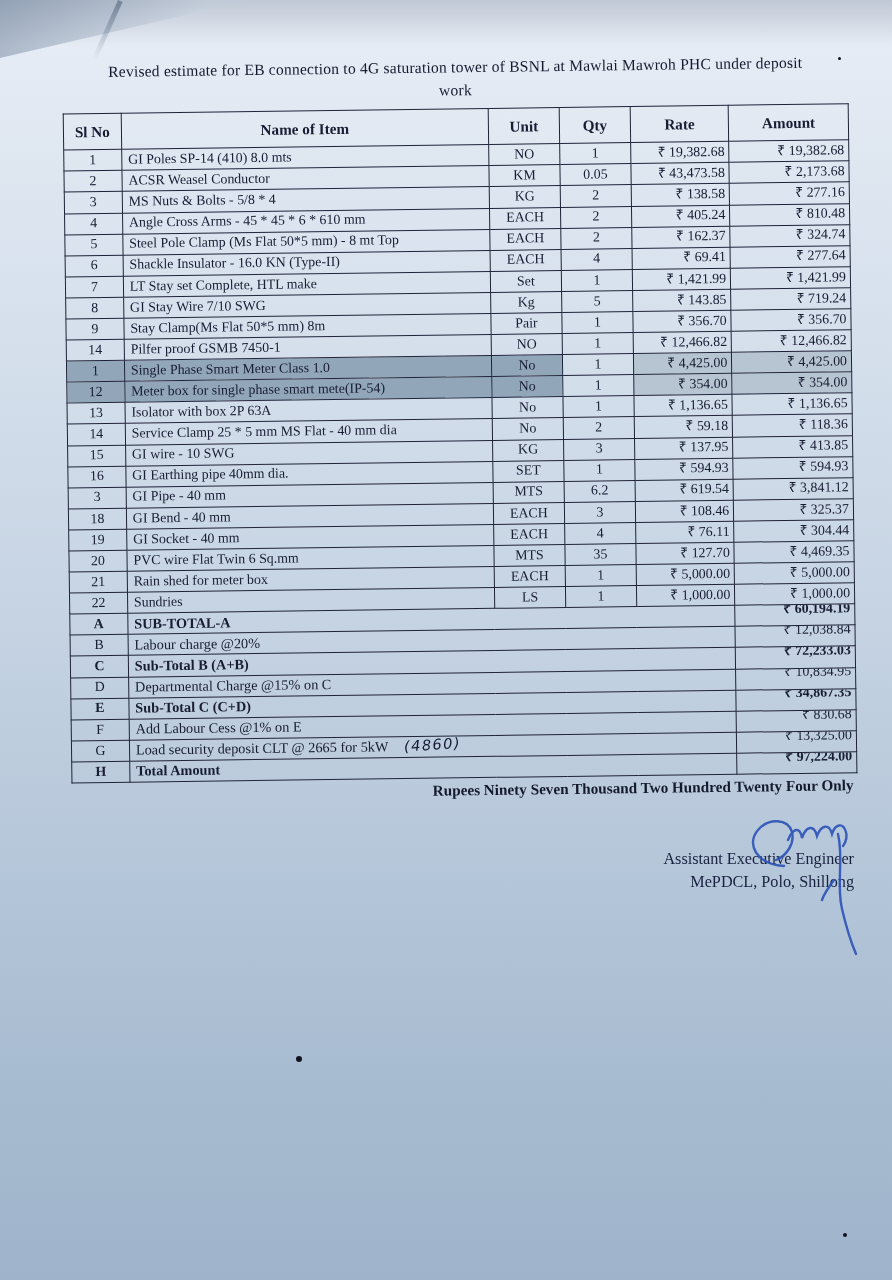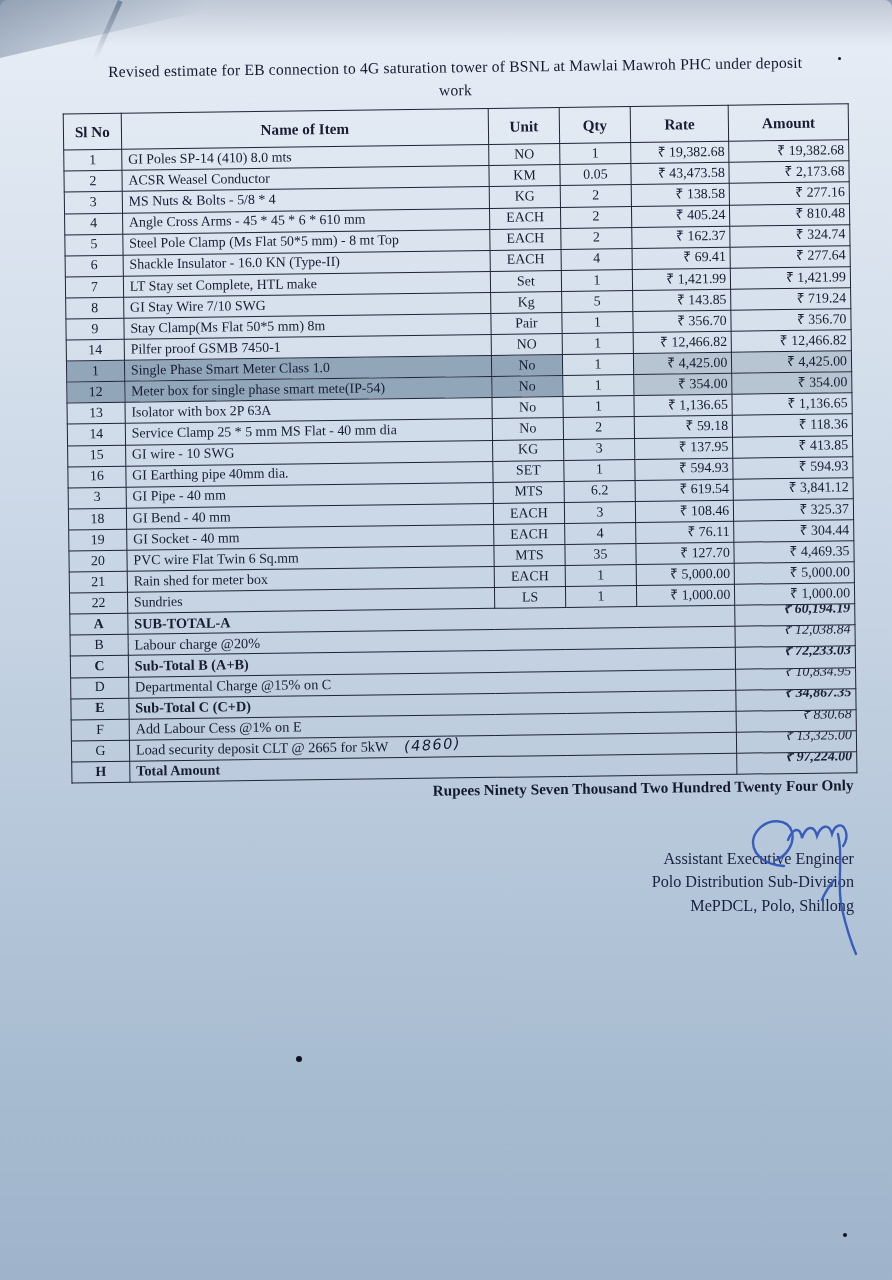--- a/index.html
+++ b/index.html
@@ -4,21 +4,20 @@
 <style>
   html,body{margin:0;padding:0;}
   body{
     width:892px;height:1280px;position:relative;overflow:hidden;
     font-family:"Liberation Serif", serif;
     background:#9fb5cc;
   }
   .paper{
     position:absolute;inset:0;
     background:linear-gradient(180deg,#e9eef6 0%,#dfe7f1 12%,#d3deeb 30%,#c4d2e2 50%,#b3c5d8 70%,#a7bbd0 85%,#9fb4cb 100%);
-    border-radius:8px;
   }
   .paper::before{ 
     content:"";position:absolute;top:0;left:0;right:0;height:46px;
     background:linear-gradient(180deg,rgba(86,102,128,.28),rgba(86,102,128,0));
     pointer-events:none;
   }
   .edge-fold{
     position:absolute;top:0;left:0;width:250px;height:58px;
     clip-path:polygon(0 0,250px 0,0 58px);
     background:linear-gradient(115deg,rgba(110,130,155,.55),rgba(190,205,222,.15) 75%);
@@ -48,21 +47,21 @@
   td.sl{text-align:center;}
   td.name{padding-left:6px;}
   td.unit{text-align:center;}
   td.qty{text-align:center;}
   td.rate{text-align:right;}
   td.amt{text-align:right;}
   tr.hl td.sl, tr.hl td.name, tr.hl td.unit{background:#92a6b9;}
   tr.hl td.rate, tr.hl td.amt{background:#b7c4d1;}
   tr.bold td{font-weight:bold;}
   tr.sum td.name{font-size:14.3px;}
-  tr.sum td.amt .off{display:inline-block;transform:translateY(-6px);font-style:italic;}
+  tr.sum td.amt .off{display:inline-block;transform:translateY(-6px);}
   .hand-note{
     display:inline-block;margin-left:16px;
     font-family:"DejaVu Sans",sans-serif;font-style:italic;
     font-size:14.5px;letter-spacing:1.5px;color:#141a33;
     transform:rotate(-3deg) translateY(-1px);
   }
   .amount-words{
     text-align:right;font-weight:bold;font-size:15.2px;margin-top:3px;
     padding-right:4px;color:#14192e;
   }
@@ -334,21 +333,20 @@
   <div class="sig-block">
     <svg class="sig-scribble" viewBox="0 0 130 150">
       <g fill="none" stroke="#2f55b8" stroke-width="2.4" stroke-linecap="round" opacity="0.92">
         <path d="M46 52 C 18 50, 8 30, 20 16 C 30 4, 50 4, 54 18 C 57 30, 48 42, 38 46"></path>
         <path d="M50 26 c 5 -12 12 -14 14 -2 c 4 -12 12 -14 15 -2 c 4 -11 12 -13 15 -2 c 3 -10 11 -12 14 -2 c 2 7 -1 11 -3 14"></path>
         <path d="M100 20 C 106 45, 98 70, 104 95 C 108 112, 112 126, 118 140"></path>
         <path d="M96 66 c -6 8 -10 14 -12 20"></path>
       </g>
     </svg>
     <div>Assistant Executive Engineer</div>
-    <div>Polo Distribution Sub-Division</div>
     <div>MePDCL, Polo, Shillong</div>
   </div>
 
   <div id="marks-layer">
       <div class="pen-mark" style="left: 296px; top: 1056px; width: 6px; height: 6px;"></div>
       <div class="pen-mark" style="left: 843px; top: 1233px; width: 4px; height: 4px;"></div>
       <div class="pen-mark" style="left: 838px; top: 57px; width: 3px; height: 3px;"></div>
     </div>
 </div>
 

